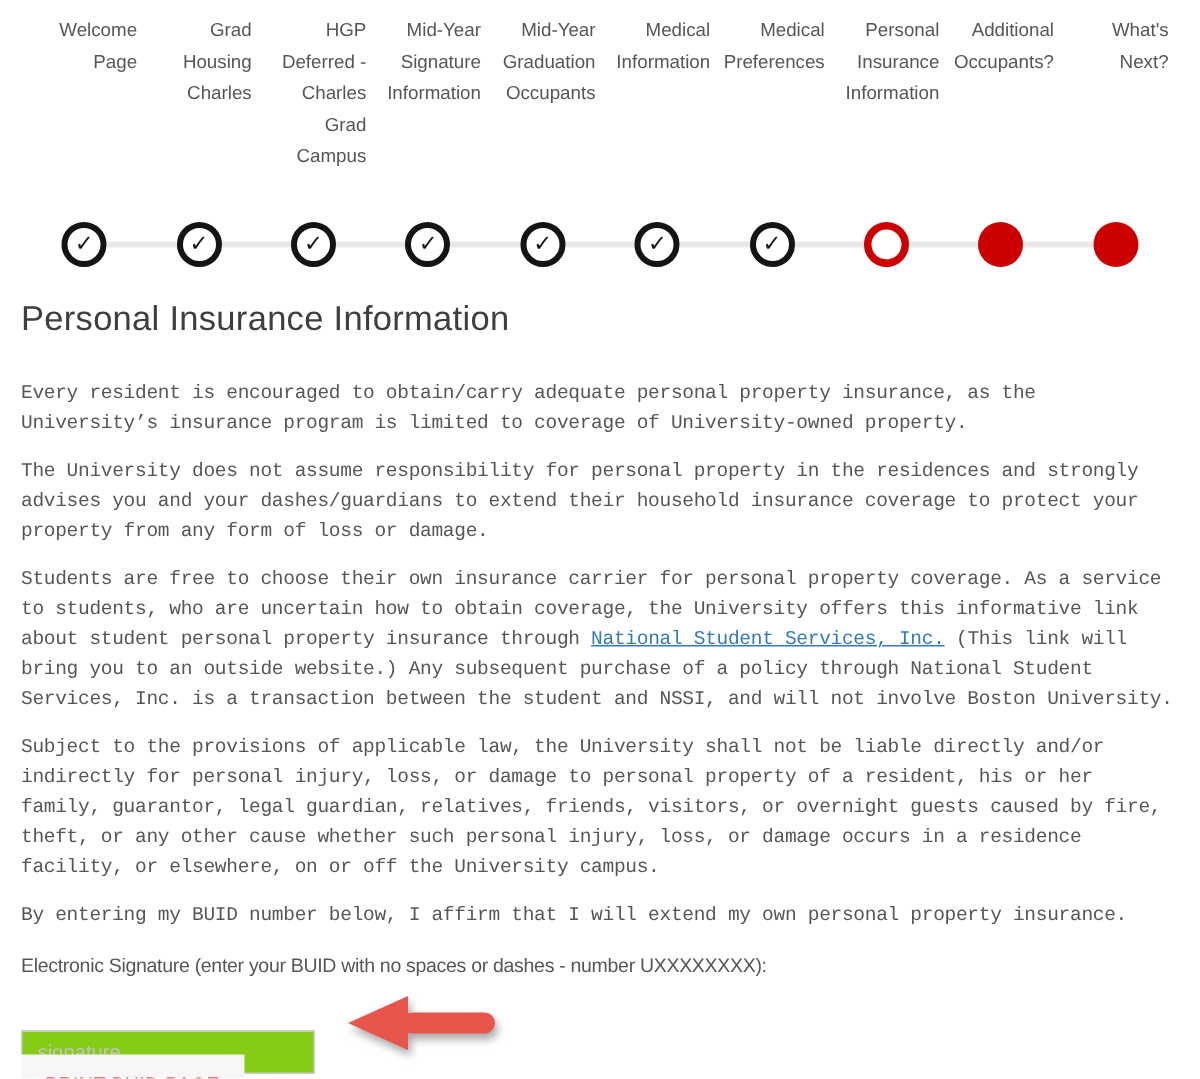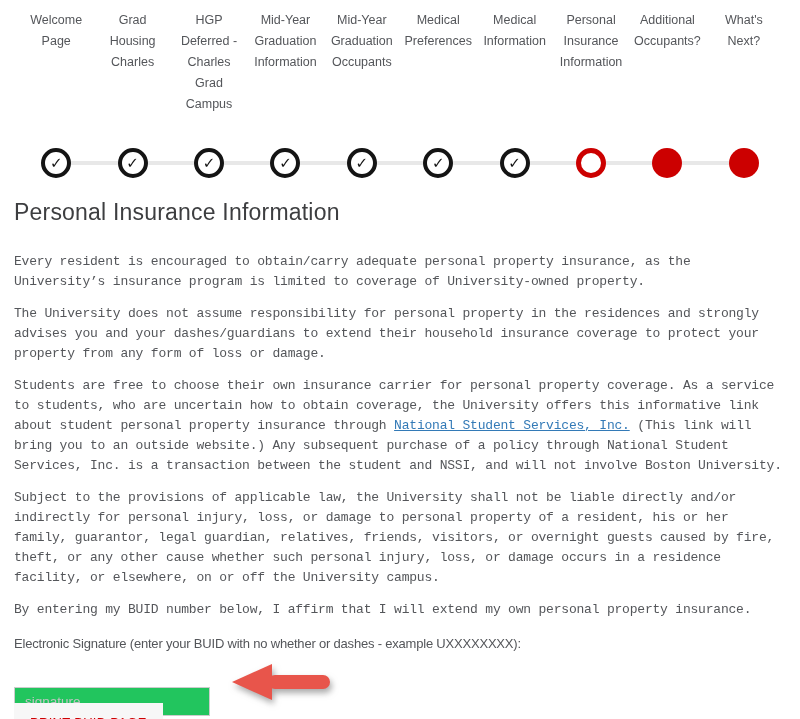--- a/index.html
+++ b/index.html
@@ -17,21 +17,21 @@
   }
 
   
   .step-labels {
     display: flex;
     padding: 10px 18px 0;
     height: 145px;
   }
   .step-label {
     flex: 1;
-    text-align: center;
+    text-align: right;
     font-size: 12.5px;
     line-height: 21px;
     color: var(--body-text, #54565a);
     padding: 0 3px;
   }
   .step-circles {
     display: flex;
     padding: 0 18px;
     position: relative;
     height: 36px;
@@ -104,21 +104,21 @@
   }
   .sig-input {
     width: 196px;
     height: 29px;
     border: 1px solid #ccc;
     padding: 0 10px;
     font-size: 13.5px;
     color: var(--body-text, #54565a);
     font-family: inherit;
     outline: none;
-    background: #22c55e;
+    background: #84cc16;
     margin-top: 39px;
   }
   .sig-input::placeholder { color: #c3c3c3; }
   .print-btn {
     display: inline-block;
     background: #f7f7f7;
     border: none;
     color: var(--bu-red, #cc0000);
     font-size: 13px;
     letter-spacing: 0.3px;
@@ -131,24 +131,24 @@
 </head>
 <body>
 
 <div class="page">
 
   <div class="stepper">
     <div class="step-labels">
         <div class="step-label">Welcome Page</div>
         <div class="step-label">Grad Housing Charles</div>
         <div class="step-label">HGP Deferred - Charles Grad Campus</div>
-        <div class="step-label">Mid-Year Graduation Information</div>
+        <div class="step-label">Mid-Year Signature Information</div>
         <div class="step-label">Mid-Year Graduation Occupants</div>
+        <div class="step-label">Medical Information</div>
         <div class="step-label">Medical Preferences</div>
-        <div class="step-label">Medical Information</div>
         <div class="step-label">Personal Insurance Information</div>
         <div class="step-label">Additional Occupants?</div>
         <div class="step-label">What's Next?</div>
       </div>
     <div class="step-circles">
       <div class="step-line"></div>
     <div class="step-cell">
           <div class="step-circle done">
             <span class="check">✓</span>
           </div>
@@ -197,21 +197,21 @@
 
   <h1 class="page-title">Personal Insurance Information</h1>
 
   <div class="content">
     <p class="first">Every resident is encouraged to obtain/carry adequate personal property insurance, as the University’s insurance program is limited to coverage of University-owned property.</p>
     <p>The University does not assume responsibility for personal property in the residences and strongly advises you and your dashes/guardians to extend their household insurance coverage to protect your property from any form of loss or damage.</p>
     <p><span>Students are free to choose their own insurance carrier for personal property coverage. As a service to students, who are uncertain how to obtain coverage, the University offers this informative link about student personal property insurance through </span><a class="link" href="#">National Student Services, Inc.</a><span> (This link will bring you to an outside website.) Any subsequent purchase of a policy through National Student Services, Inc. is a transaction between the student and NSSI, and will not involve Boston University.</span></p>
     <p>Subject to the provisions of applicable law, the University shall not be liable directly and/or indirectly for personal injury, loss, or damage to personal property of a resident, his or her family, guarantor, legal guardian, relatives, friends, visitors, or overnight guests caused by fire, theft, or any other cause whether such personal injury, loss, or damage occurs in a residence facility, or elsewhere, on or off the University campus.</p>
     <p>By entering my BUID number below, I affirm that I will extend my own personal property insurance.</p>
 
-    <div class="sig-label">Electronic Signature (enter your BUID with no whether or dashes - example UXXXXXXXX):</div>
+    <div class="sig-label">Electronic Signature (enter your BUID with no spaces or dashes - number UXXXXXXXX):</div>
 
     <div class="sig-row">
       <input type="text" class="sig-input" placeholder="signature" style="">
       <svg class="arrow" width="104" height="40" viewBox="0 0 104 40">
         <rect x="38" y="13" width="62" height="14" rx="7" fill="var(--arrow-red, #e8554b)"></rect>
         <polygon points="2,20 42,2 42,38" fill="var(--arrow-red, #e8554b)"></polygon>
       </svg>
     </div>
 
     <button class="print-btn">PRINT BUID PAGE</button>

